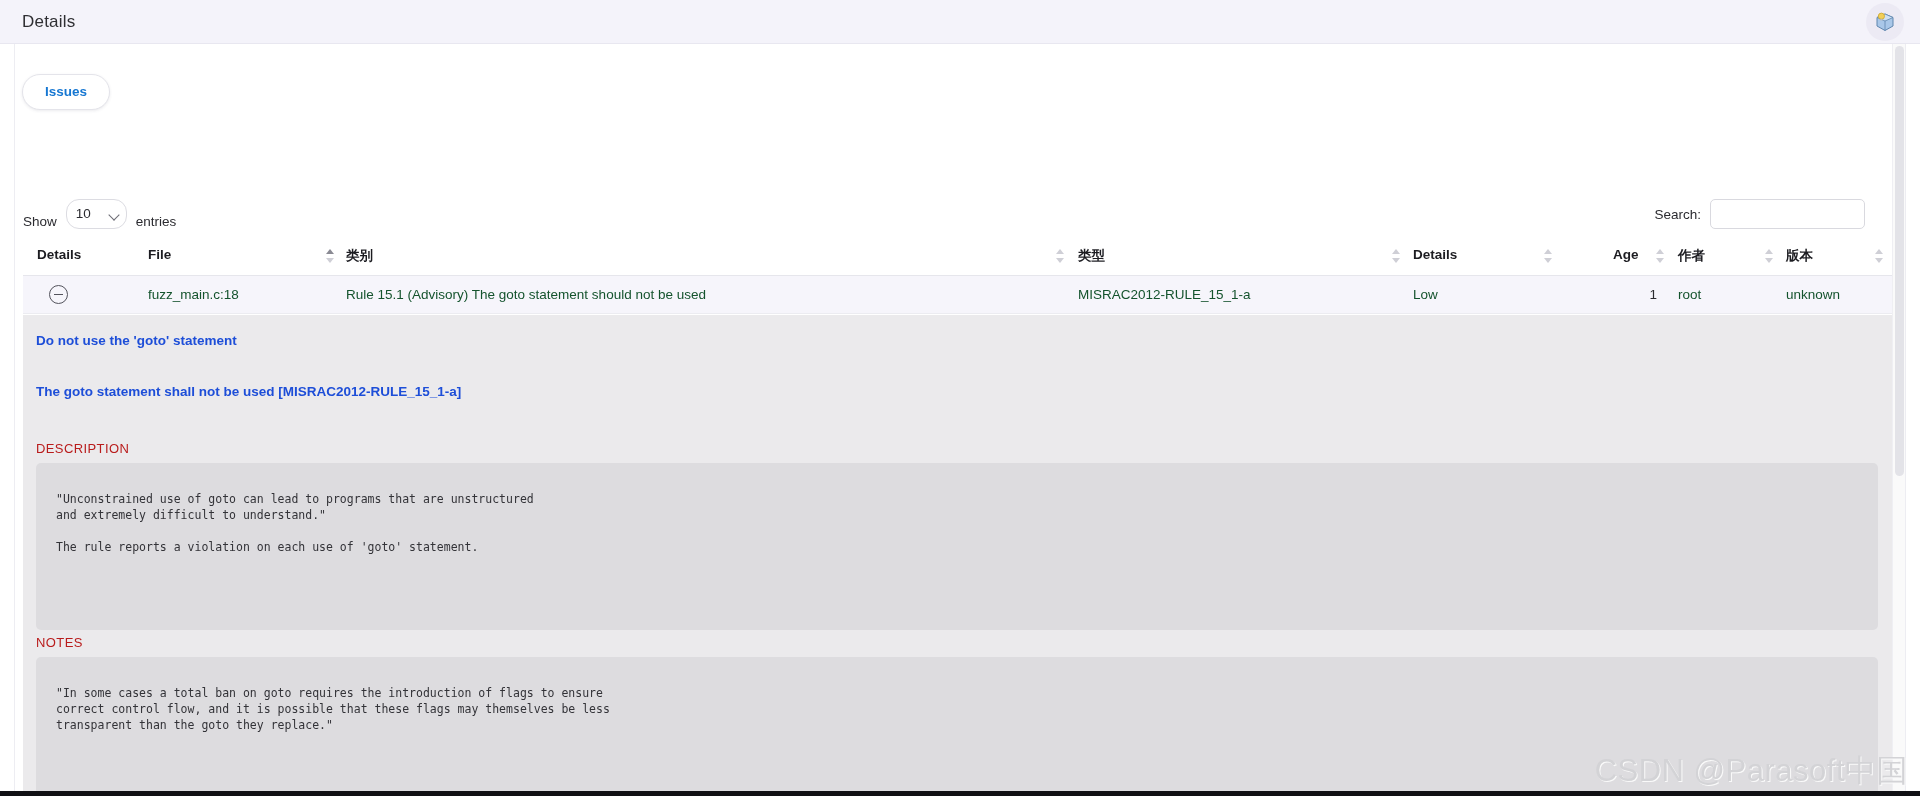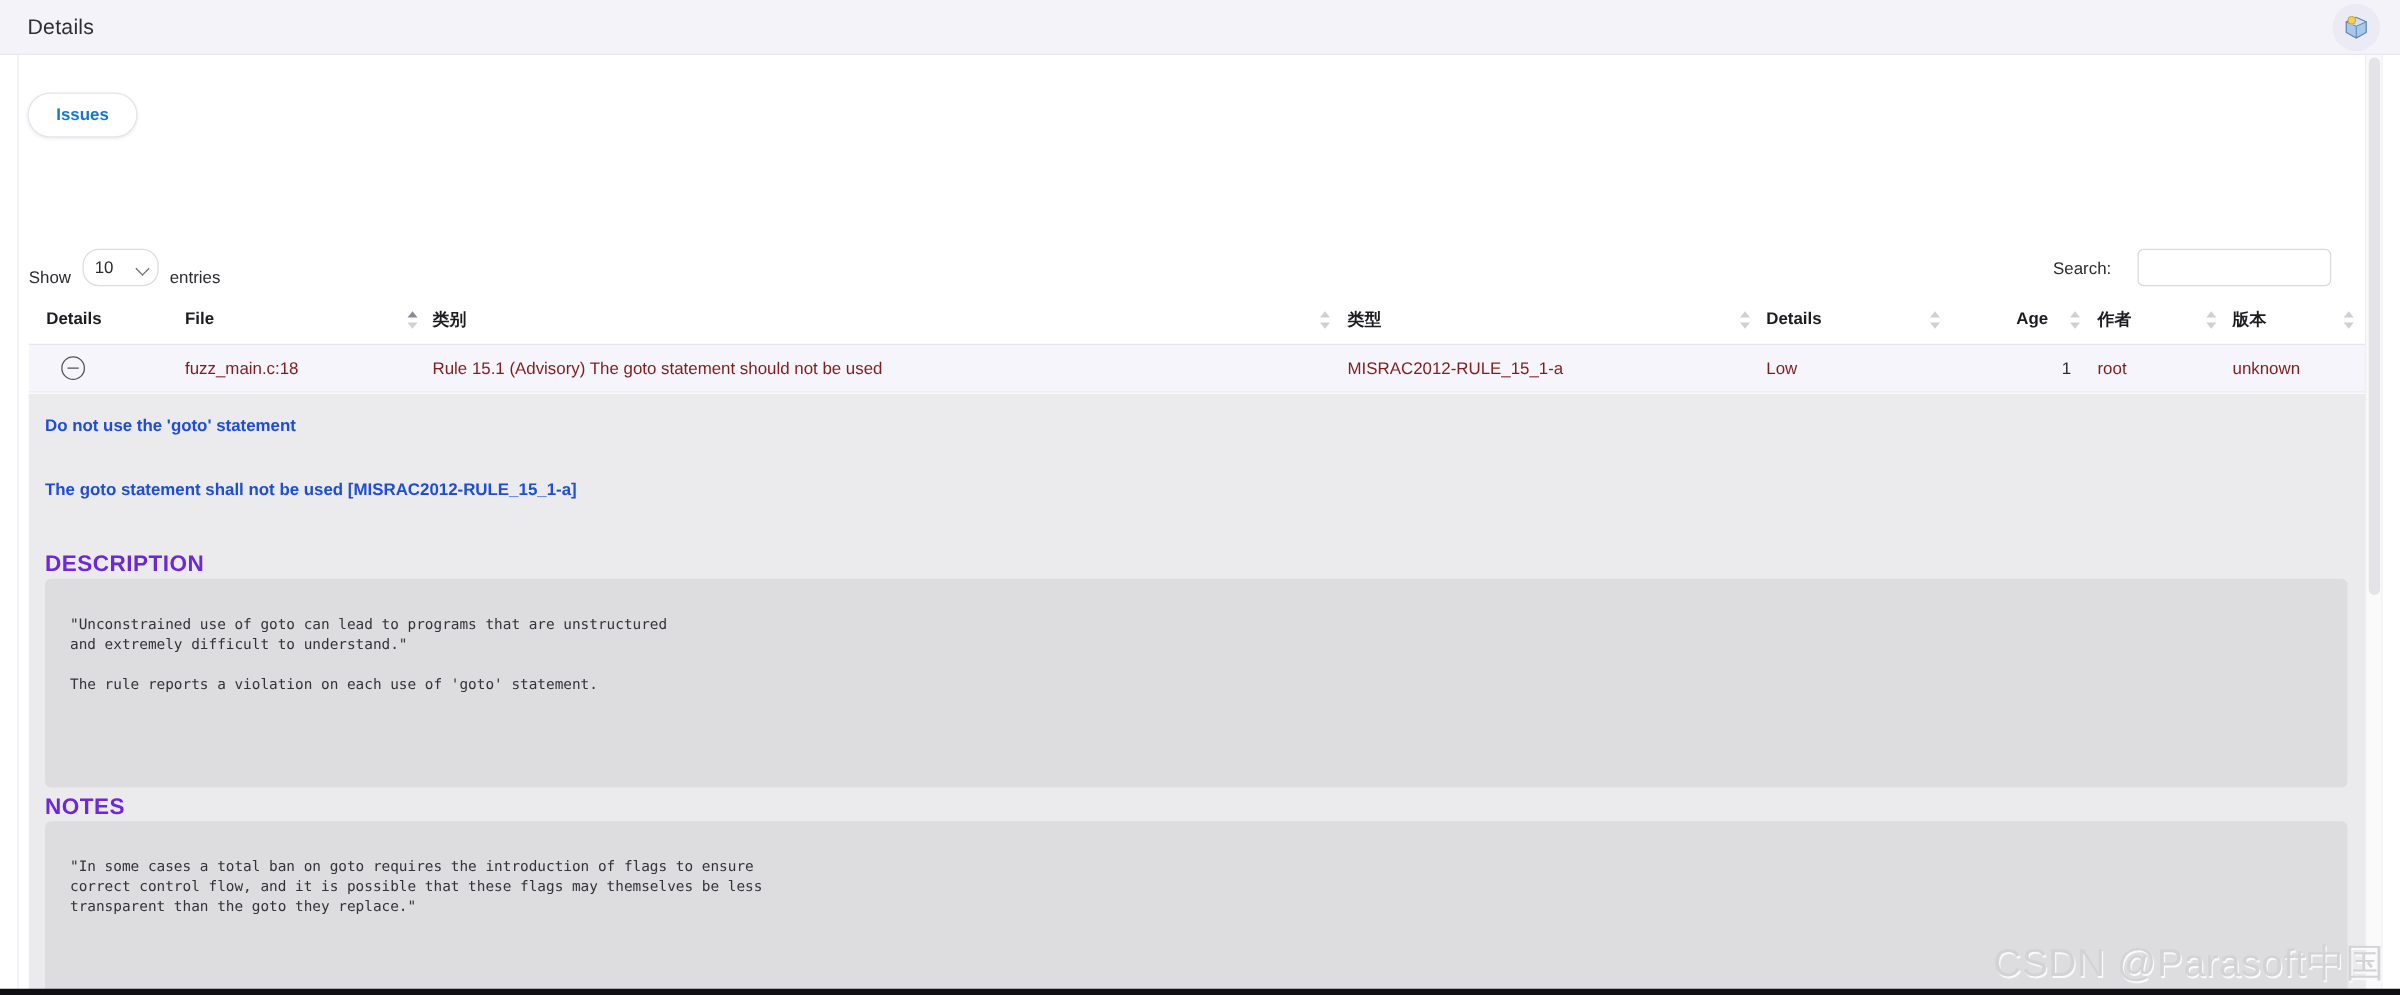--- a/index.html
+++ b/index.html
@@ -130,21 +130,21 @@
     border-right: 1.6px solid #6c6c75;
     border-bottom: 1.6px solid #6c6c75;
     transform: rotate(45deg);
   }
   .search-wrap {
     position: absolute;
     right: 42px;
     top: 0;
     display: flex;
     align-items: center;
-    gap: 21px;
+    gap: 9px;
     font-size: 13.5px;
     color: #2b2b30;
   }
   .search-input {
     width: 155px;
     height: 30px;
     border: 1px solid #d9d9df;
     border-radius: 5px;
     background: #fff;
     padding: 0 8px;
@@ -199,21 +199,21 @@
     background: #f6f5fb;
     border-bottom: 1px solid #ececf1;
   }
   .td {
     position: absolute;
     top: 11px;
     font-size: 13.5px;
     color: #2b2b30;
     white-space: nowrap;
   }
-  .td.link { color: #7f1d1d; cursor: pointer; }
+  .td.link { color: #14532d; cursor: pointer; }
   .td.num  { text-align: right; }
 
   .collapse-icon {
     position: absolute;
     left: 26px;
     top: 9px;
     width: 19px; height: 19px;
     border: 1.4px solid #53535c;
     border-radius: 50%;
     cursor: pointer;
@@ -243,23 +243,23 @@
     font-size: 13.5px;
     font-weight: bold;
     color: #1d4ed8;
     white-space: nowrap;
   }
   .d-t1 { top: 18px; }
   .d-t2 { top: 69px; }
   .sec-label {
     position: absolute;
     left: 13px;
-    font-size: 18px;
-    font-weight: bold;
-    color: #6d28d9;
+    font-size: 13px;
+    font-weight: normal;
+    color: #b91c1c;
     letter-spacing: .4px;
   }
   .sec-desc  { top: 126px; }
   .sec-notes { top: 320px; }
 
   .codeblock {
     position: absolute;
     left: 13px;
     width: 1842px;
     background: #dddcdf;

